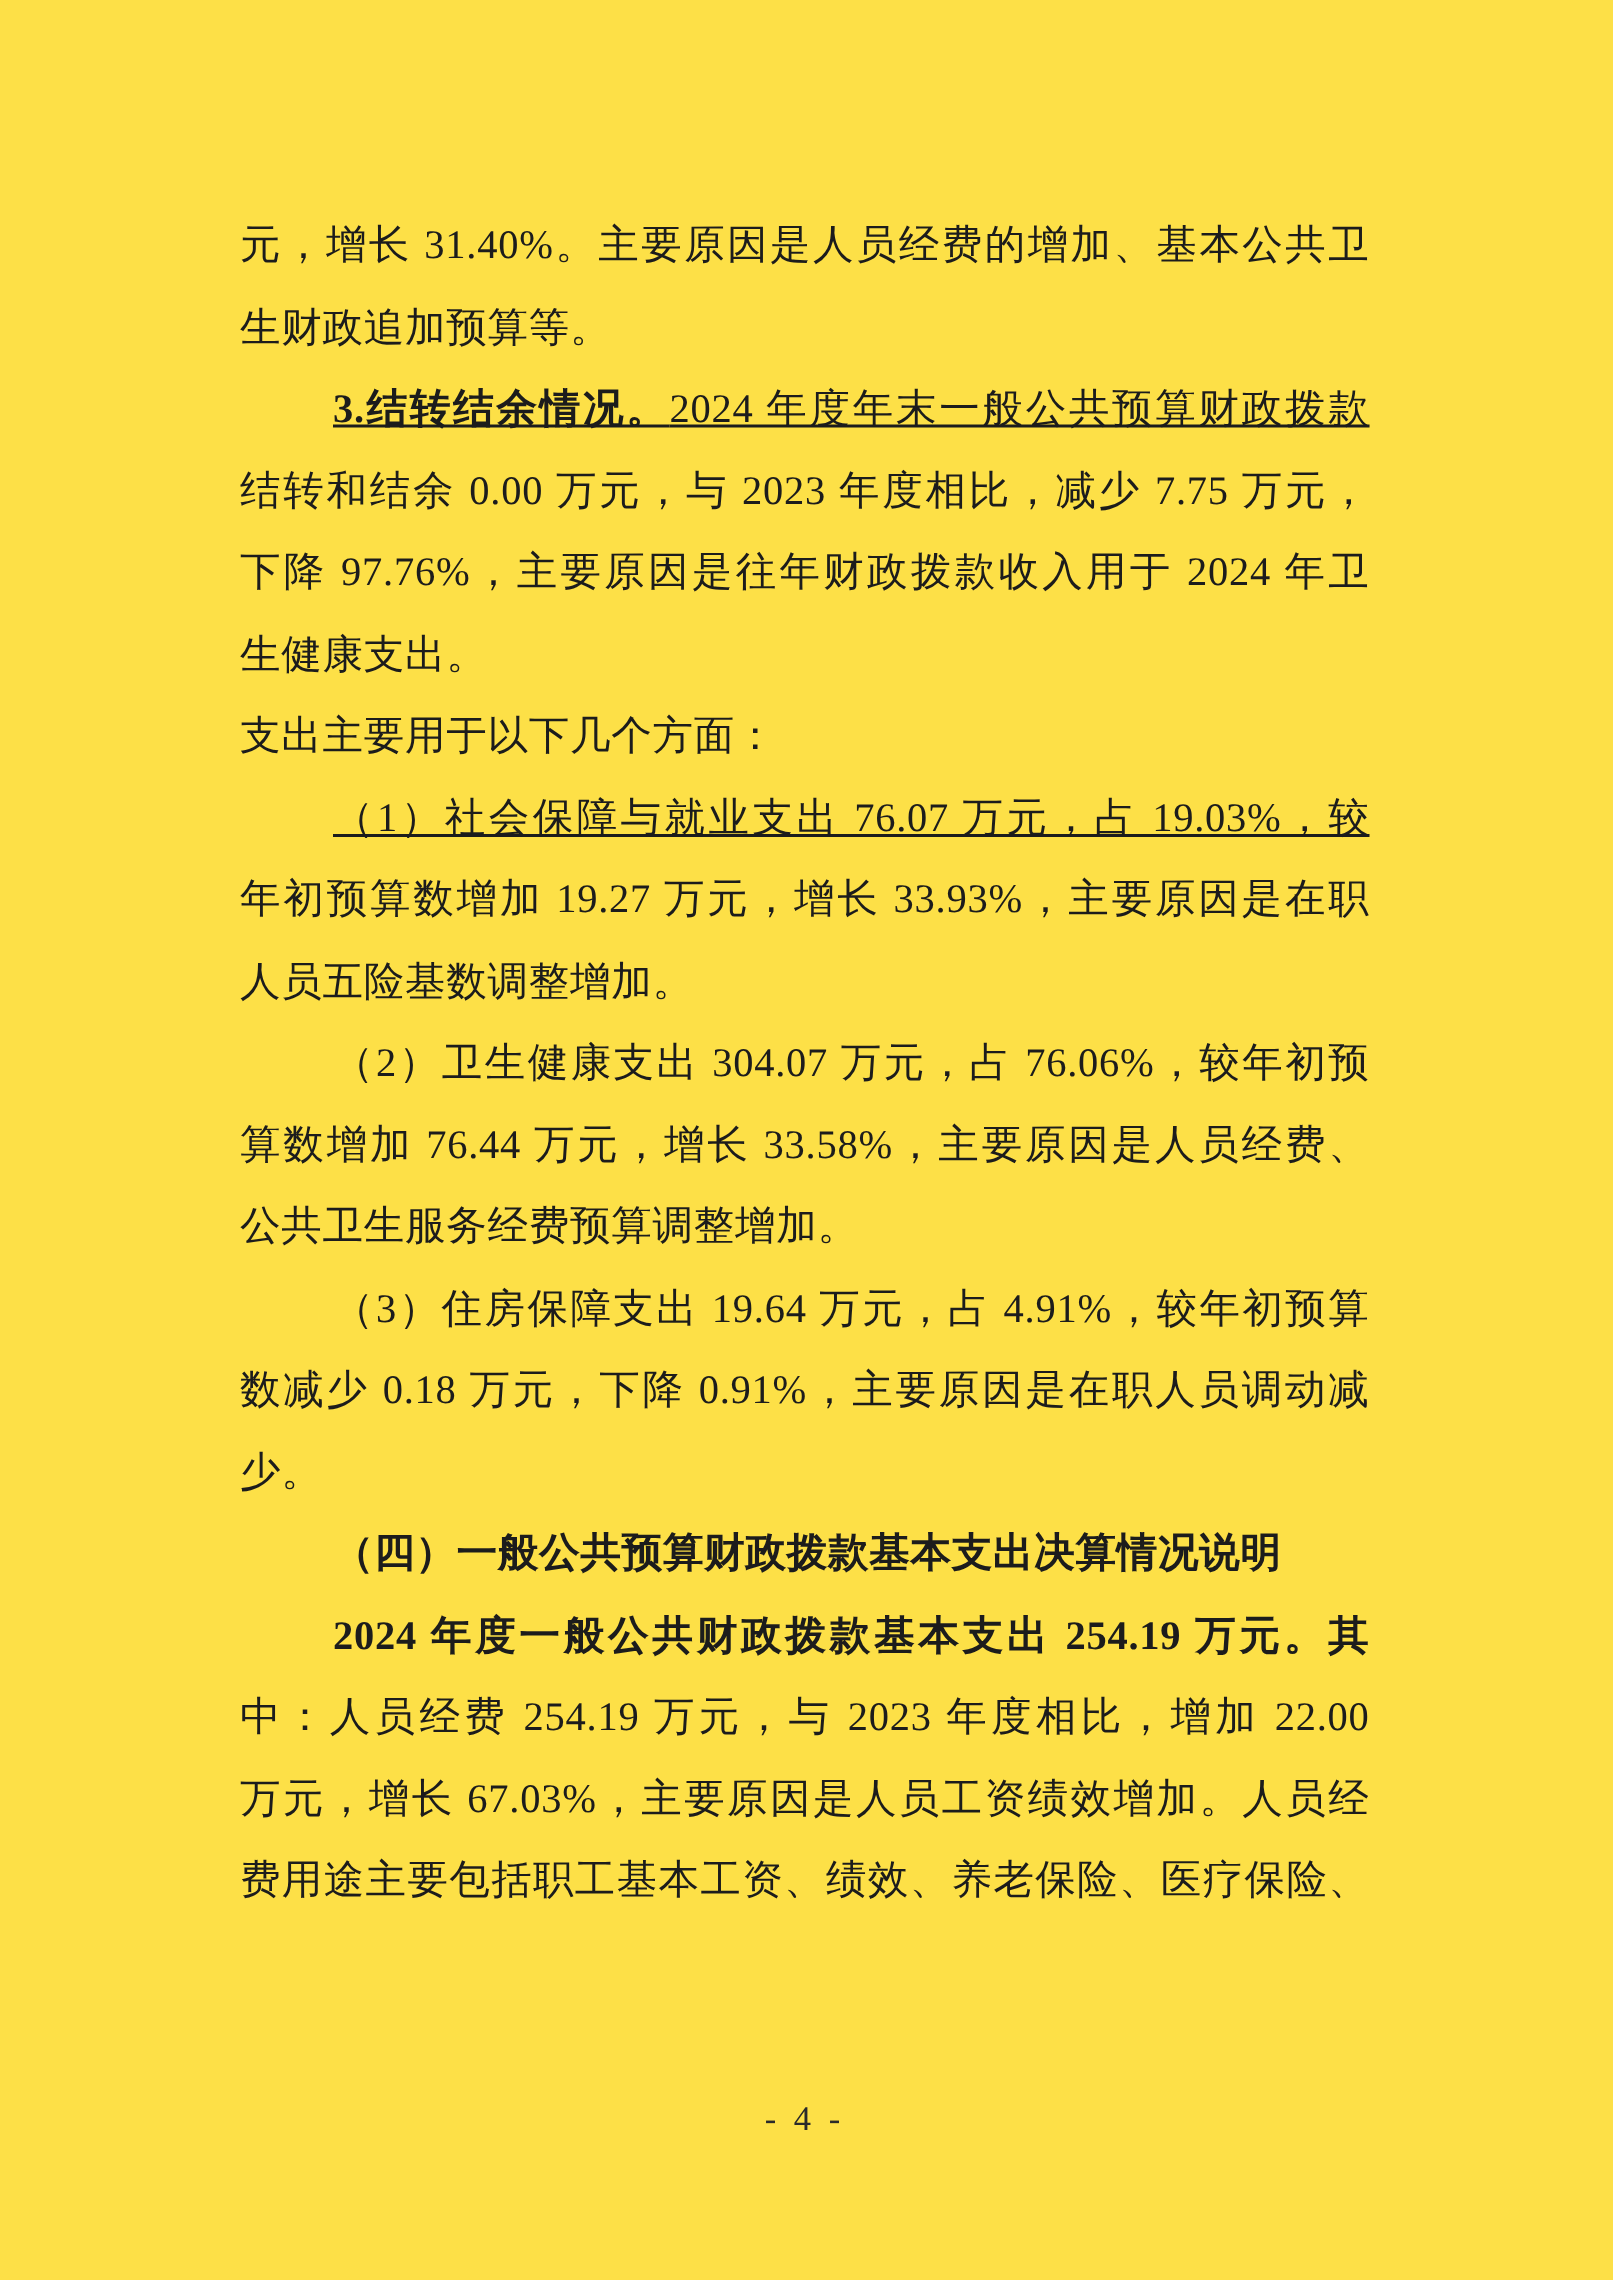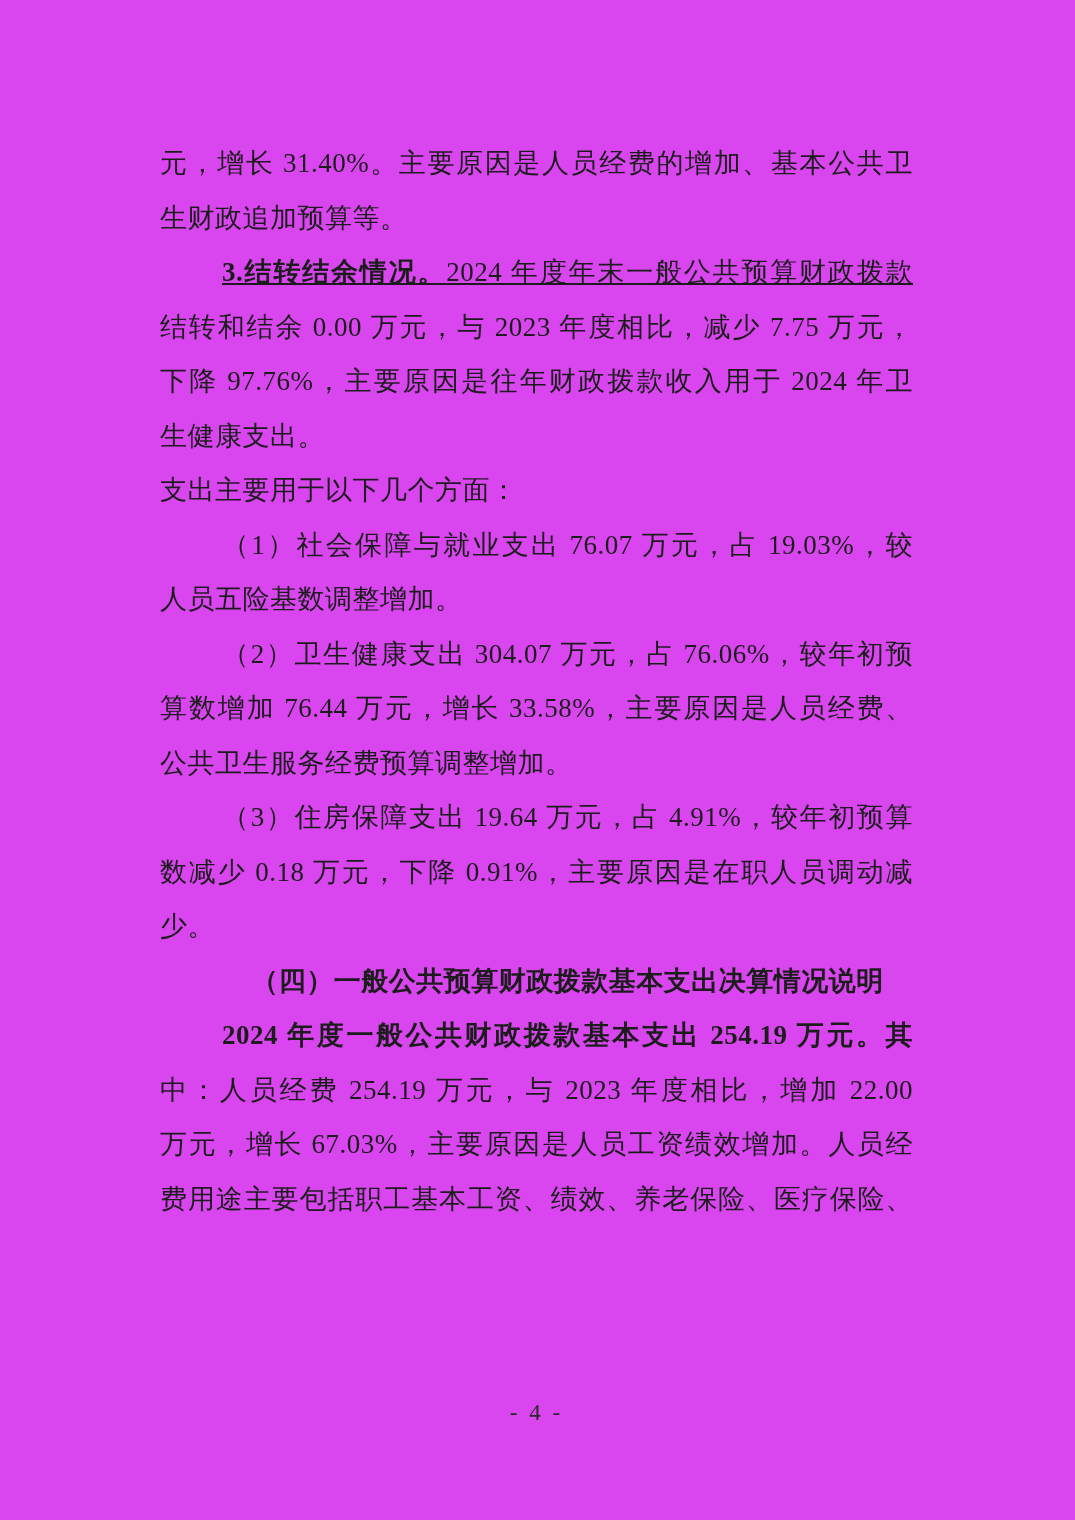--- a/index.html
+++ b/index.html
@@ -11,21 +11,21 @@
     width: 1075px;
     height: 1520px;
     position: relative;
     overflow: hidden;
     font-family: "Liberation Serif", "DejaVu Serif", serif;
     color: #1c1c1c;
   }
   .page {
     position: absolute;
     inset: 0;
-    background: #d946ef;
+    background: #fde047;
   }
   .text-body {
     position: absolute;
     left: 160px;
     top: 136px;
     width: 753px;
     font-size: 27px;
     line-height: 54.5px;
     letter-spacing: 0.5px;
   }
@@ -58,29 +58,30 @@
 <div class="page">
 
   <div class="text-body">
       <div class="line fill"><span>元，增长 31.40%。主要原因是人员经费的增加、基本公共卫</span></div>
       <div class="line"><span>生财政追加预算等。</span></div>
       <div class="line fill" style="text-indent: 62px; text-decoration: underline;"><span class="bold">3.结转结余情况。</span><span>2024 年度年末一般公共预算财政拨款</span></div>
       <div class="line fill"><span>结转和结余 0.00 万元，与 2023 年度相比，减少 7.75 万元，</span></div>
       <div class="line fill"><span>下降 97.76%，主要原因是往年财政拨款收入用于 2024 年卫</span></div>
       <div class="line"><span>生健康支出。</span></div>
       <div class="line"><span>支出主要用于以下几个方面：</span></div>
-      <div class="line fill" style="text-indent: 62px;"><span>（1）社会保障与就业支出 76.07 万元，占 19.03%，较</span></div>
+      <div class="line fill" style="text-indent: 62px; text-decoration: underline;"><span>（1）社会保障与就业支出 76.07 万元，占 19.03%，较</span></div>
+      <div class="line fill"><span>年初预算数增加 19.27 万元，增长 33.93%，主要原因是在职</span></div>
       <div class="line"><span>人员五险基数调整增加。</span></div>
       <div class="line fill" style="text-indent: 62px;"><span>（2）卫生健康支出 304.07 万元，占 76.06%，较年初预</span></div>
       <div class="line fill"><span>算数增加 76.44 万元，增长 33.58%，主要原因是人员经费、</span></div>
       <div class="line"><span>公共卫生服务经费预算调整增加。</span></div>
       <div class="line fill" style="text-indent: 62px;"><span>（3）住房保障支出 19.64 万元，占 4.91%，较年初预算</span></div>
       <div class="line fill"><span>数减少 0.18 万元，下降 0.91%，主要原因是在职人员调动减</span></div>
       <div class="line"><span>少。</span></div>
-      <div class="line" style="text-indent: 62px; text-align: center;"><span class="bold">（四）一般公共预算财政拨款基本支出决算情况说明</span></div>
+      <div class="line" style="text-indent: 62px;"><span class="bold">（四）一般公共预算财政拨款基本支出决算情况说明</span></div>
       <div class="line fill" style="text-indent: 62px; font-weight: bold;"><span>2024 年度一般公共财政拨款基本支出 254.19 万元。其</span></div>
       <div class="line fill"><span>中：人员经费 254.19 万元，与 2023 年度相比，增加 22.00</span></div>
       <div class="line fill"><span>万元，增长 67.03%，主要原因是人员工资绩效增加。人员经</span></div>
       <div class="line fill"><span>费用途主要包括职工基本工资、绩效、养老保险、医疗保险、</span></div>
     </div>
 
   <div class="page-footer">
     <span>- 4 -</span>
   </div>
 

